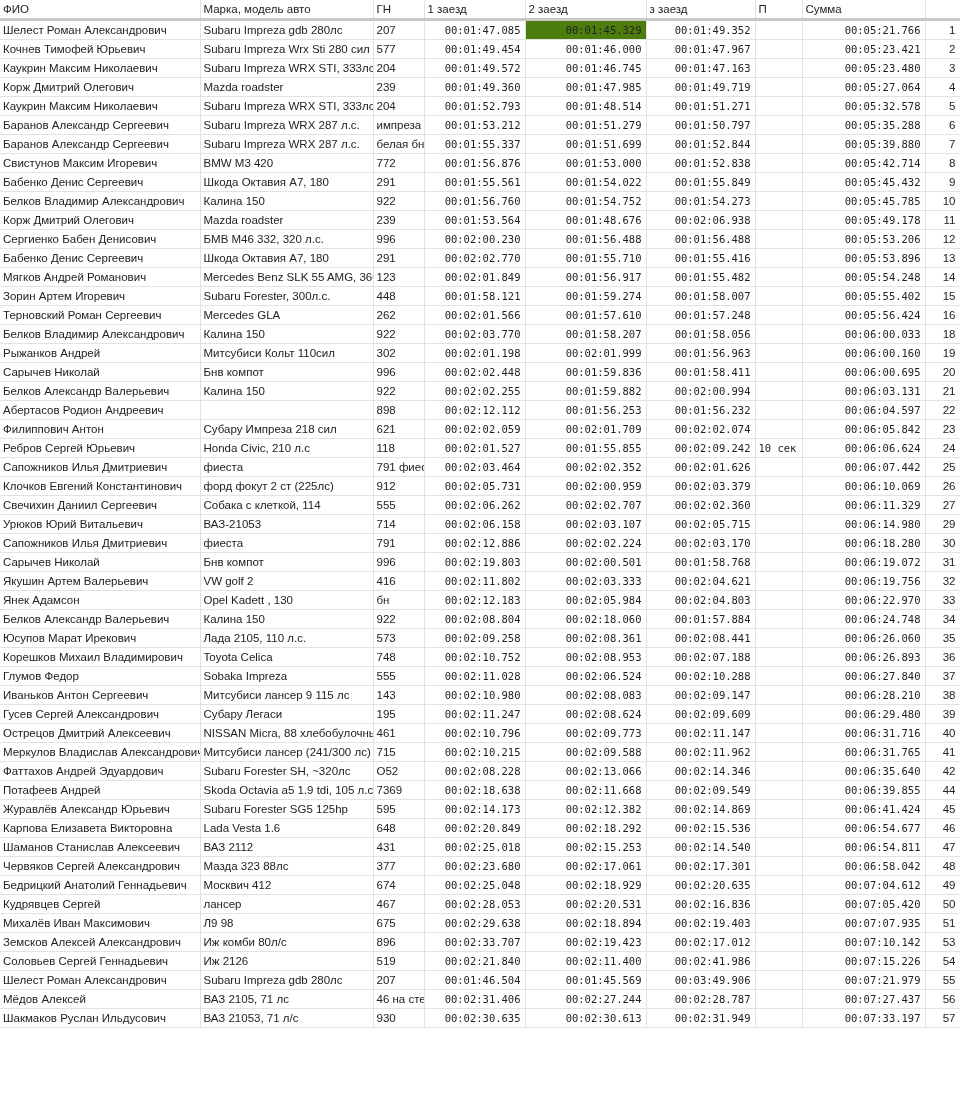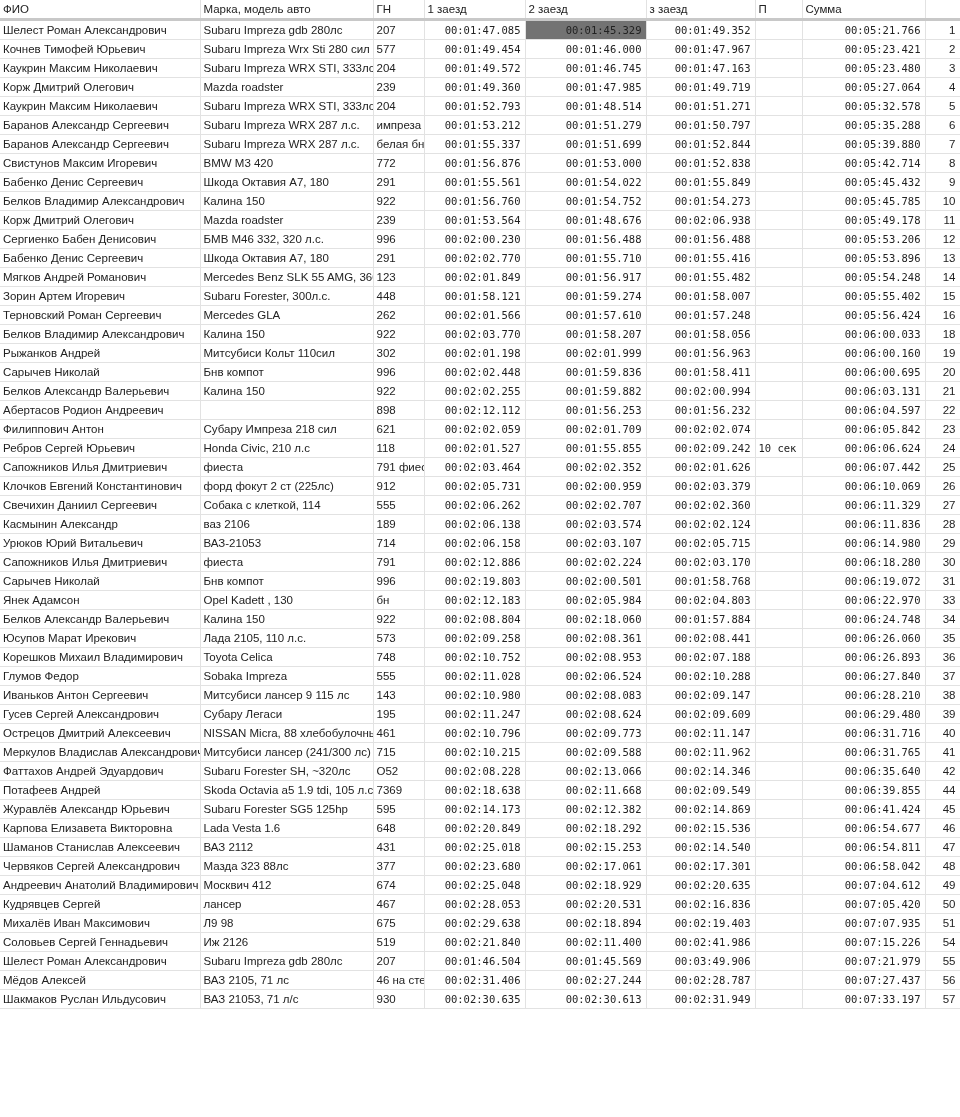--- a/index.html
+++ b/index.html
@@ -77,21 +77,21 @@
         <th>Сумма</th>
         <th></th>
       </tr>
     </thead>
     <tbody id="rows">
         <tr>
           <td>Шелест Роман Александрович</td>
           <td>Subaru Impreza gdb 280лс</td>
           <td>207</td>
           <td class="time">00:01:47.085</td>
-          <td class="time best" style="background: #737373; margin-left: 41px;">00:01:45.329</td>
+          <td class="time best" style="background: #4d7c0f; margin-left: 41px;">00:01:45.329</td>
           <td class="time">00:01:49.352</td>
           <td class="pen"></td>
           <td class="time">00:05:21.766</td>
           <td class="pos">1</td>
         </tr>
         <tr>
           <td>Кочнев Тимофей Юрьевич</td>
           <td>Subaru Impreza Wrx Sti 280 сил</td>
           <td>577</td>
           <td class="time">00:01:49.454</td>
@@ -359,31 +359,20 @@
           <td>Собака с клеткой, 114</td>
           <td>555</td>
           <td class="time">00:02:06.262</td>
           <td class="time">00:02:02.707</td>
           <td class="time">00:02:02.360</td>
           <td class="pen"></td>
           <td class="time">00:06:11.329</td>
           <td class="pos">27</td>
         </tr>
         <tr>
-          <td>Касмынин Александр</td>
-          <td>ваз 2106</td>
-          <td>189</td>
-          <td class="time">00:02:06.138</td>
-          <td class="time">00:02:03.574</td>
-          <td class="time">00:02:02.124</td>
-          <td class="pen"></td>
-          <td class="time">00:06:11.836</td>
-          <td class="pos">28</td>
-        </tr>
-        <tr>
           <td>Урюков Юрий Витальевич</td>
           <td>ВАЗ-21053</td>
           <td>714</td>
           <td class="time">00:02:06.158</td>
           <td class="time">00:02:03.107</td>
           <td class="time">00:02:05.715</td>
           <td class="pen"></td>
           <td class="time">00:06:14.980</td>
           <td class="pos">29</td>
         </tr>
@@ -403,20 +392,31 @@
           <td>Бнв компот</td>
           <td>996</td>
           <td class="time">00:02:19.803</td>
           <td class="time">00:02:00.501</td>
           <td class="time">00:01:58.768</td>
           <td class="pen"></td>
           <td class="time">00:06:19.072</td>
           <td class="pos">31</td>
         </tr>
         <tr>
+          <td>Якушин Артем Валерьевич</td>
+          <td>VW golf 2</td>
+          <td>416</td>
+          <td class="time">00:02:11.802</td>
+          <td class="time">00:02:03.333</td>
+          <td class="time">00:02:04.621</td>
+          <td class="pen"></td>
+          <td class="time">00:06:19.756</td>
+          <td class="pos">32</td>
+        </tr>
+        <tr>
           <td>Янек Адамсон</td>
           <td>Opel Kadett , 130</td>
           <td>бн</td>
           <td class="time">00:02:12.183</td>
           <td class="time">00:02:05.984</td>
           <td class="time">00:02:04.803</td>
           <td class="pen"></td>
           <td class="time">00:06:22.970</td>
           <td class="pos">33</td>
         </tr>
@@ -568,21 +568,21 @@
           <td>Мазда 323 88лс</td>
           <td>377</td>
           <td class="time">00:02:23.680</td>
           <td class="time">00:02:17.061</td>
           <td class="time">00:02:17.301</td>
           <td class="pen"></td>
           <td class="time">00:06:58.042</td>
           <td class="pos">48</td>
         </tr>
         <tr>
-          <td>Андреевич Анатолий Владимирович</td>
+          <td>Бедрицкий Анатолий Геннадьевич</td>
           <td>Москвич 412</td>
           <td>674</td>
           <td class="time">00:02:25.048</td>
           <td class="time">00:02:18.929</td>
           <td class="time">00:02:20.635</td>
           <td class="pen"></td>
           <td class="time">00:07:04.612</td>
           <td class="pos">49</td>
         </tr>
         <tr>
@@ -601,20 +601,31 @@
           <td>Л9 98</td>
           <td>675</td>
           <td class="time">00:02:29.638</td>
           <td class="time">00:02:18.894</td>
           <td class="time">00:02:19.403</td>
           <td class="pen"></td>
           <td class="time">00:07:07.935</td>
           <td class="pos">51</td>
         </tr>
         <tr>
+          <td>Земсков Алексей Александрович</td>
+          <td>Иж комби 80л/с</td>
+          <td>896</td>
+          <td class="time">00:02:33.707</td>
+          <td class="time">00:02:19.423</td>
+          <td class="time">00:02:17.012</td>
+          <td class="pen"></td>
+          <td class="time">00:07:10.142</td>
+          <td class="pos">53</td>
+        </tr>
+        <tr>
           <td>Соловьев Сергей Геннадьевич</td>
           <td>Иж 2126</td>
           <td>519</td>
           <td class="time">00:02:21.840</td>
           <td class="time">00:02:11.400</td>
           <td class="time">00:02:41.986</td>
           <td class="pen"></td>
           <td class="time">00:07:15.226</td>
           <td class="pos">54</td>
         </tr>

